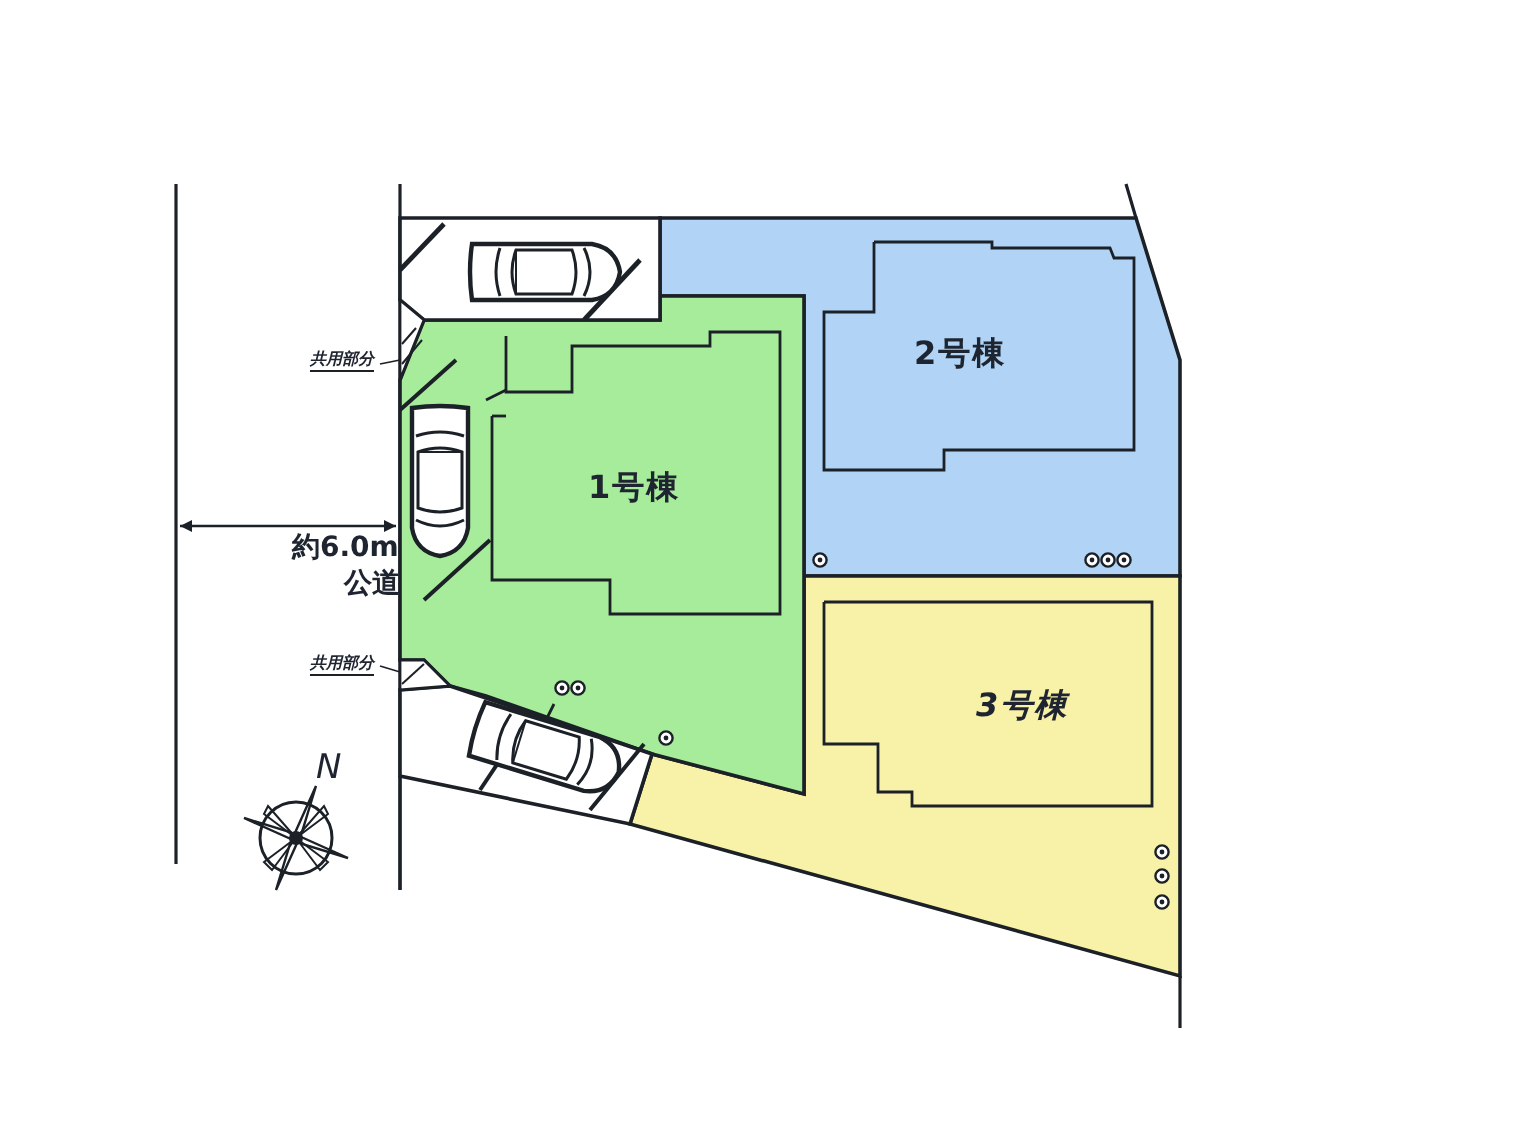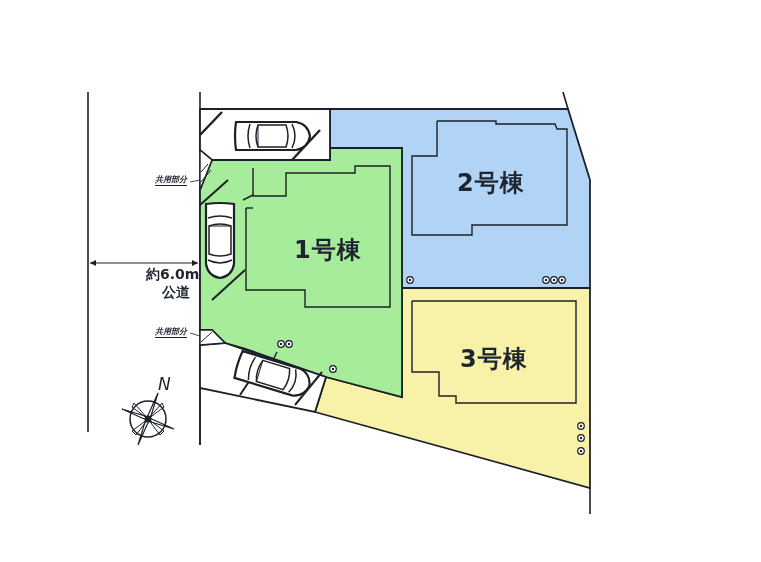--- a/index.html
+++ b/index.html
@@ -1,21 +1,21 @@
 <!DOCTYPE html>
 <html><head>
 <meta charset="utf-8">
 <style>
   html, body { margin:0; padding:0; background:#ffffff; }
   body { width:761px; height:562px; position:relative; overflow:hidden;
          font-family:"DejaVu Sans", sans-serif; }
   #plan { position:absolute; left:0; top:0; }
   .lbl { position:absolute; font-family:"DejaVu Sans", sans-serif; font-weight:bold;
          color:#1f2530; white-space:nowrap; }
-  .bldg-label { font-size:24px; letter-spacing:1px;text-align:center; }
+  .bldg-label { font-size:16px; letter-spacing:1px;text-align:center; }
   .road-label { font-size:14px; text-align:center; line-height:17px;margin-left:36px; }
   .shared-label { font-size:8px; font-weight:bold;font-style:italic; }
 </style>
 </head>
 <body>
 
 <svg id="plan" width="761" height="562" viewBox="0 0 761 562">
   <defs>
     <g id="car">
       <path d="M-36,-14 Q-38,0 -36,14 L24,14 Q36,12 38,0 Q36,-12 24,-14 Z" fill="#ffffff" stroke="#1c2128" stroke-width="2.2"></path>
@@ -110,21 +110,21 @@
     <polygon points="-14,-16 0,0 -16,-12" fill="none" stroke="#1c2128" stroke-width="1"></polygon>
     <polygon points="16,-12 0,0 14,-16" fill="none" stroke="#1c2128" stroke-width="1"></polygon>
     <polygon points="-16,12 0,0 -12,16" fill="none" stroke="#1c2128" stroke-width="1"></polygon>
     <polygon points="12,16 0,0 16,12" fill="none" stroke="#1c2128" stroke-width="1"></polygon>
     <circle r="3.5" fill="#1c2128"></circle>
   </g>
 </svg>
 
 <div class="lbl bldg-label" style="left:294px;top:234px;">1号棟</div>
 <div class="lbl bldg-label" style="left:457px;top:167px;">2号棟</div>
-<div class="lbl bldg-label" style="left:460px;top:343px;">3号棟</div>
+<div class="lbl bldg-label" style="left:488px;top:343px;font-style:italic;">3号棟</div>
 
 <div class="lbl road-label" style="left:110px;top:266px;">約6.0m</div>
-<div class="lbl road-label" style="left:126px;top:284px;">公道</div>
+<div class="lbl road-label" style="left:136px;top:284px;">公道</div>
 
 <div class="lbl shared-label" style="left:155px;top:174px;border-bottom:1px solid #1c2128;">共用部分</div>
 <div class="lbl shared-label" style="left:155px;top:326px;border-bottom:1px solid #1c2128;">共用部分</div>
 
 <div class="lbl" style="left:158px;top:374px;font-size:17px;font-style:italic;font-weight:normal;">N</div>
 
 </body></html>

